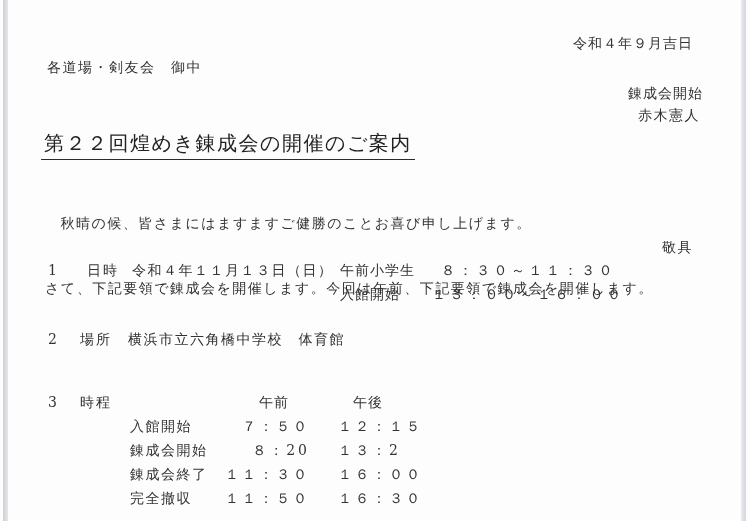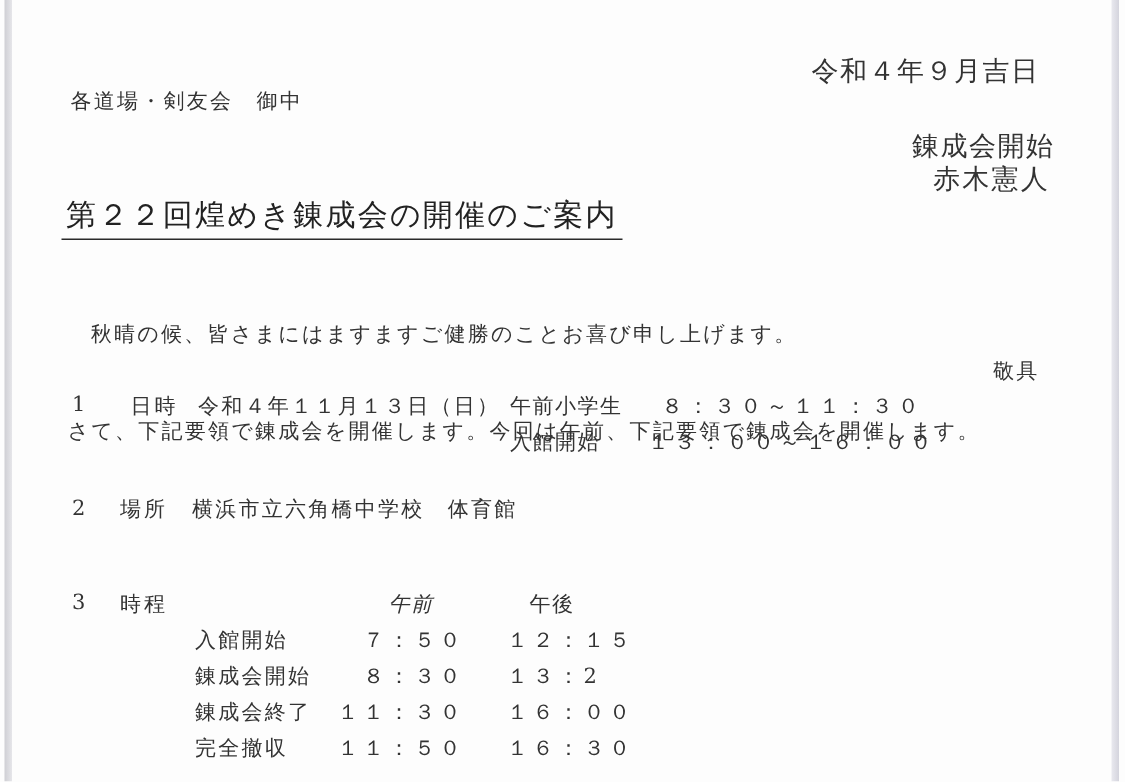--- a/index.html
+++ b/index.html
@@ -8,21 +8,21 @@
     background:#fdfdfd;
     font-family:"DejaVu Serif","Liberation Serif",serif;
     color:#333;
     position:relative;
     overflow:hidden;
   }
   .edge{position:absolute;top:0;bottom:0;width:5px;}
   .edge-left{left:3px;background:linear-gradient(90deg,#cfcfd4,#e6e6ea);}
   .edge-right{left:741px;background:linear-gradient(90deg,#e9e9ef,#d4d4dd);}
   .abs{position:absolute;white-space:nowrap;}
-  .fs13{font-size:18px;letter-spacing:1px;}
+  .fs13{font-size:14px;letter-spacing:1px;}
   .fs14{font-size:14px;letter-spacing:1.5px;}
   .doc-title{
     top:130px;left:0;width:750px;text-align:left;
     font-size:20px;letter-spacing:1.5px;color:#222;margin-left:41px;
   }
   .doc-title .u{
     display:inline-block;
     border-bottom:1.6px solid #2a2a2a;
     padding:0 3px 2px 3px;
   }
@@ -68,29 +68,29 @@
 
 <div class="abs fs14" style="top:286px;left:340px;letter-spacing:1px;">入館開始</div>
 <div class="abs fs14 time-spread" style="top:286px;left:432px;">１３：００～１６：００</div>
 
 <div class="abs fs14" style="top:331px;left:48px;">2</div>
 <div class="abs fs14" style="top:331px;left:80px;letter-spacing:2px;">場所</div>
 <div class="abs fs14" style="top:331px;left:128px;">横浜市立六角橋中学校　体育館</div>
 
 <div class="abs fs14" style="top:394px;left:48px;">3</div>
 <div class="abs fs14" style="top:394px;left:80px;letter-spacing:2px;">時程</div>
-<div class="abs fs14" style="top:394px;left:259px;letter-spacing:1px;font-style:italic;">午前</div>
+<div class="abs fs14" style="top:394px;left:259px;letter-spacing:1px;">午前</div>
 <div class="abs fs14" style="top:394px;left:353px;letter-spacing:1px;">午後</div>
 
 <div class="abs fs14" style="top:418px;left:130px;">入館開始</div>
 <div class="abs fs14 sched-am" style="top:418px;left:205px;">７：５０</div>
 <div class="abs fs14 sched-pm" style="top:418px;left:338px;">１２：１５</div>
 
 <div class="abs fs14" style="top:442px;left:130px;">錬成会開始</div>
-<div class="abs fs14 sched-am" style="top:442px;left:205px;">８：３０</div>
+<div class="abs fs14 sched-am" style="top:442px;left:205px;">８：20</div>
 <div class="abs fs14 sched-pm" style="top:442px;left:338px;">１３：2</div>
 
 <div class="abs fs14" style="top:466px;left:130px;">錬成会終了</div>
 <div class="abs fs14 sched-am" style="top:466px;left:205px;">１１：３０</div>
 <div class="abs fs14 sched-pm" style="top:466px;left:338px;">１６：００</div>
 
 <div class="abs fs14" style="top:490px;left:130px;">完全撤収</div>
 <div class="abs fs14 sched-am" style="top:490px;left:205px;">１１：５０</div>
 <div class="abs fs14 sched-pm" style="top:490px;left:338px;">１６：３０</div>
 

